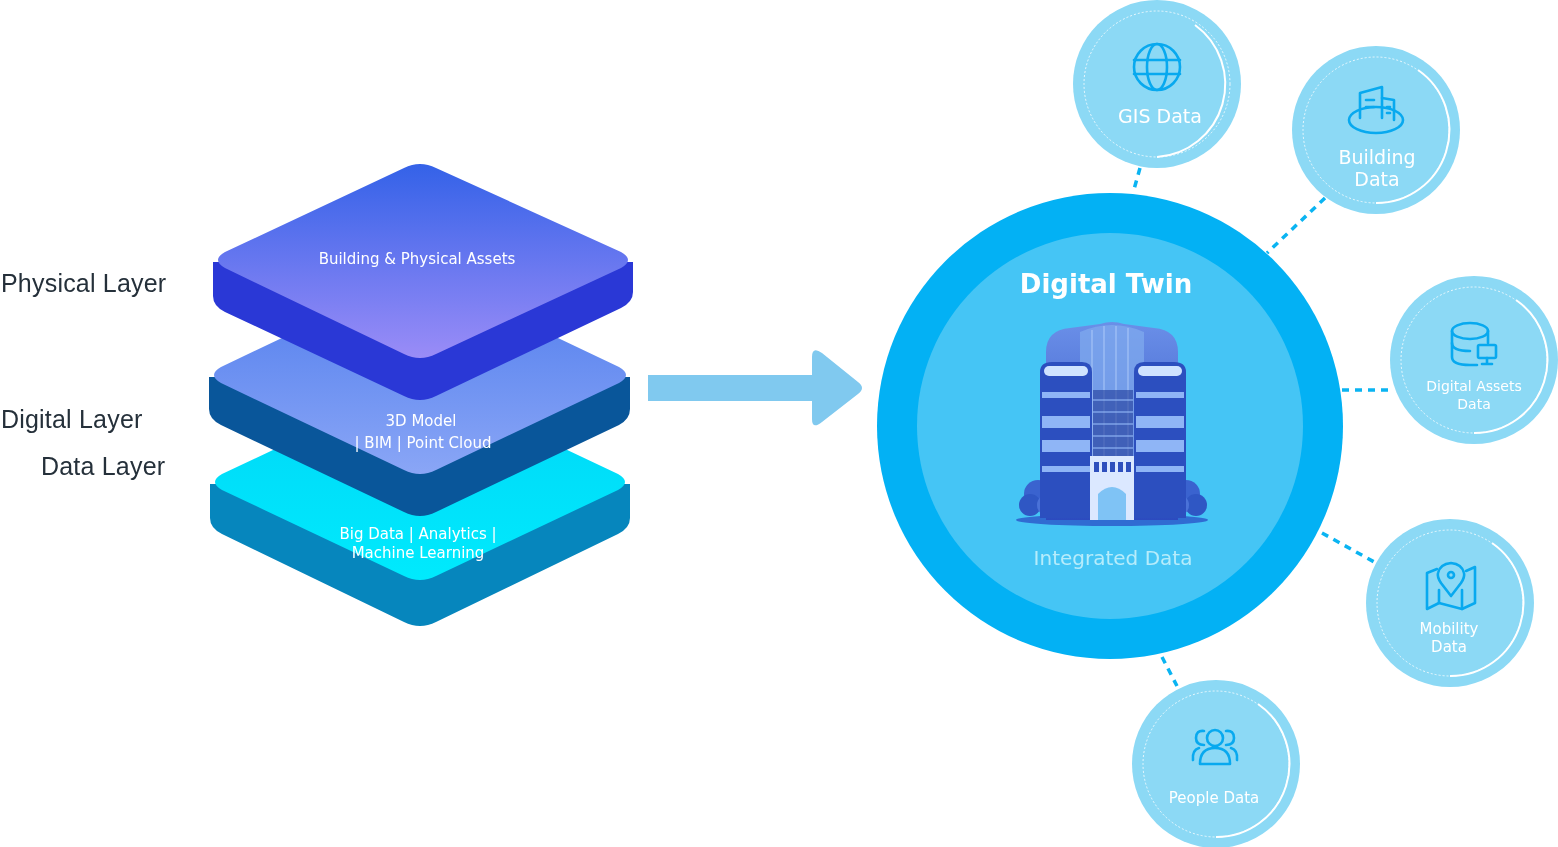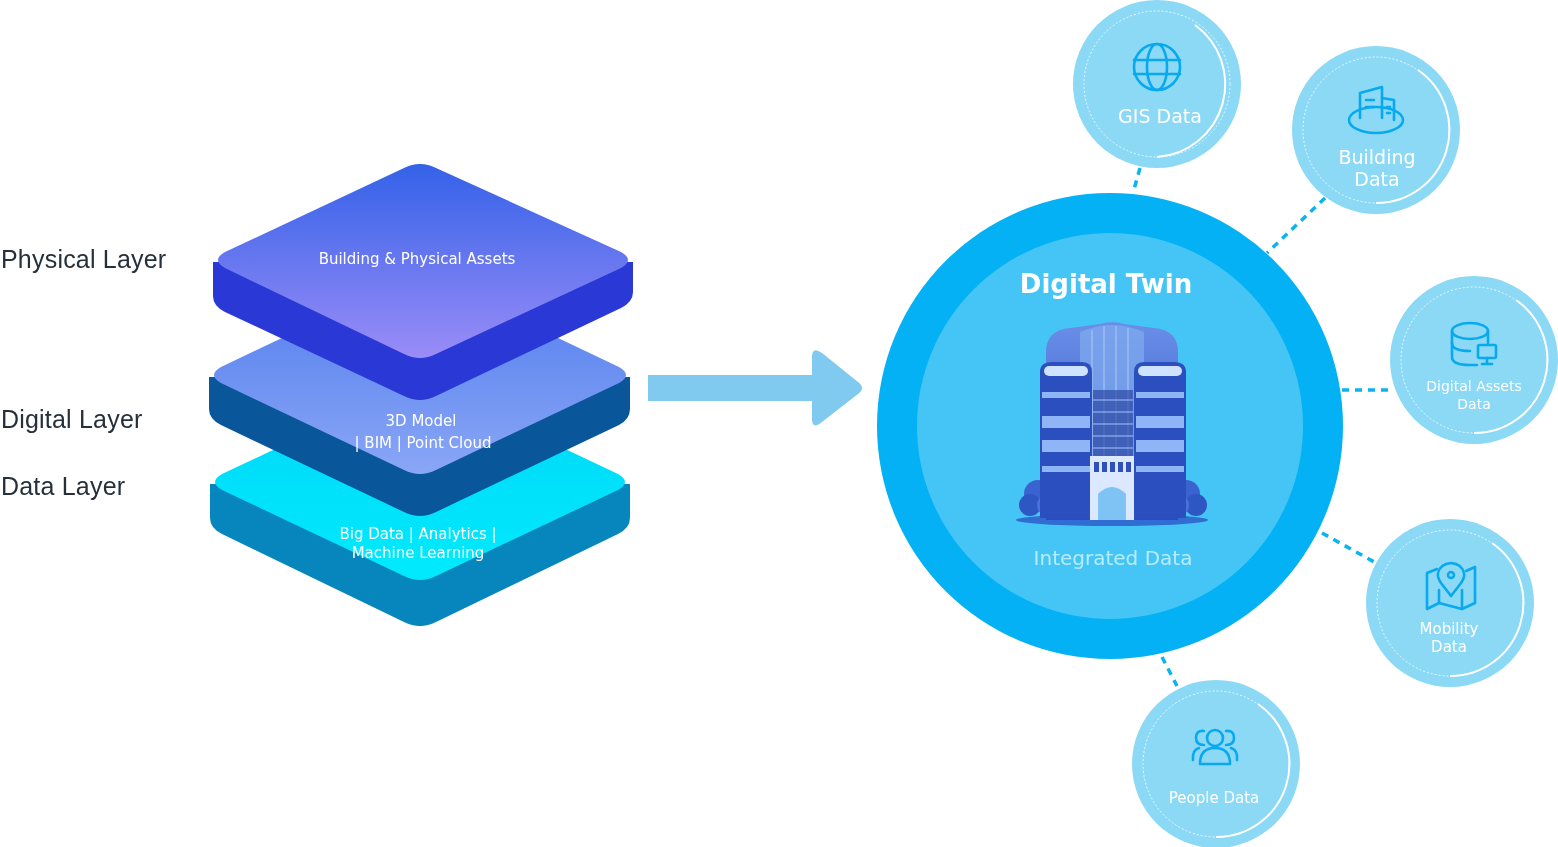--- a/index.html
+++ b/index.html
@@ -1,21 +1,21 @@
 <!DOCTYPE html>
 <html><head>
 <meta charset="utf-8">
 <style>
   html, body { margin: 0; padding: 0; background: #ffffff; }
   body { width: 1558px; height: 847px; position: relative; overflow: hidden;
          font-family: "Liberation Sans", "DejaVu Sans", sans-serif; }
   .layer-label { position: absolute; left: 1px; font-size: 25px; color: #25303a; letter-spacing: 0.2px; }
-  #lbl-physical { top: 245px; }
+  #lbl-physical { top: 269px; }
   #lbl-digital  { top: 373px; margin-top: 32px; }
-  #lbl-data     { top: 472px; }
+  #lbl-data     { top: 452px; padding-left: 40px; }
   svg.stage { position: absolute; left: 0; top: 0; }
   .plate-text { fill: #ffffff; font-family: "DejaVu Sans", sans-serif; font-size: 15px; text-anchor: middle; }
   .node-text { fill: #ffffff; font-family: "DejaVu Sans", sans-serif; text-anchor: middle; }
   .twin-title { fill: #ffffff; font-family: "DejaVu Sans", sans-serif; font-weight: bold; font-size: 26px; text-anchor: middle; }
   .twin-sub { fill: #b6ecfb; font-family: "DejaVu Sans", sans-serif; font-size: 20px; text-anchor: middle; }
   .icon-stroke { fill: none; stroke: #08a9ef; stroke-width: 2.6; stroke-linecap: round; stroke-linejoin: round; }
   .connector { stroke: #0ab4f2; stroke-width: 3.5; stroke-dasharray: 7 6; fill: none; }
 </style>
 </head>
 <body>

